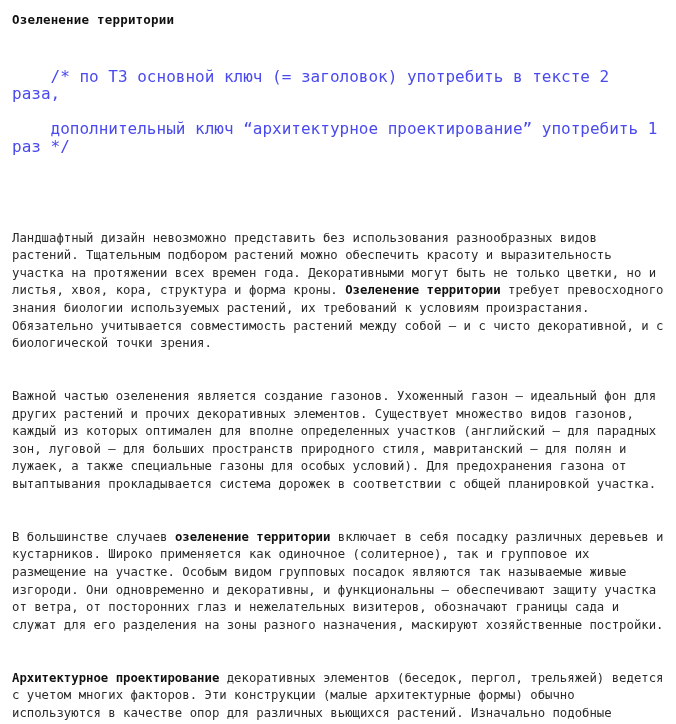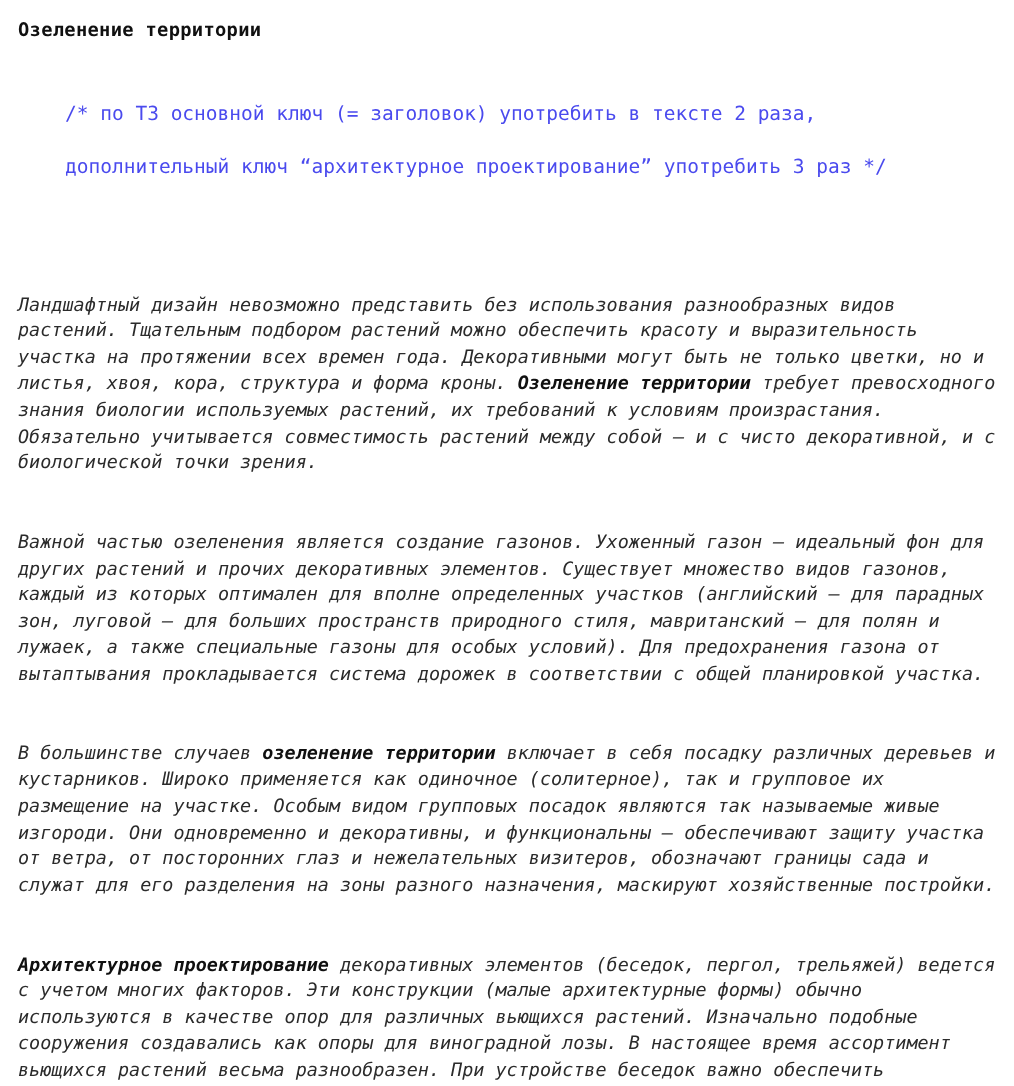--- a/index.html
+++ b/index.html
@@ -24,21 +24,21 @@
     font-size: 12.5px;
     font-weight: bold;
     color: #101010;
     letter-spacing: 0.2px;
     margin: 2px 0 0 0;
     line-height: 16px;
     white-space: pre;
   }
   .comment-block {
     color: #4a4aee;
-    font-size: 13px;
+    font-size: 16px;
     line-height: 17.5px;
     margin: 22px 0 0 0;
     white-space: pre-wrap;
   }
   .body-text {
     color: #2b2b2b;
     font-size: 12.3px;
     line-height: 17.6px;
     margin: 22px 0 0 0;
     white-space: pre-wrap;
@@ -47,33 +47,32 @@
   .para {
     white-space: pre-wrap;
     margin: 0;
   }
   .kw {
     font-weight: bold;
     color: #101010;
   }
   .seg {
     display: inline;
-    font-style: italic;
   }
 </style>
 </head>
 <body>
 
 <div class="page">
 
   <div class="doc-title">Озеленение территории</div>
 
   <div class="comment-block" style="color: rgb(74, 74, 238);">
     <span>/* по ТЗ основной ключ (= заголовок) употребить в тексте 2 раза,</span><br>
-    <span>дополнительный ключ “архитектурное проектирование” употребить 3 раз */</span>
+    <span>дополнительный ключ “архитектурное проектирование” употребить 1 раз */</span>
   </div>
 
   <div class="body-text">
     <div class="para"><span class="seg">Ландшафтный дизайн невозможно представить без использования разнообразных видов растений. Тщательным подбором растений можно обеспечить красоту и выразительность участка на протяжении всех времен года. Декоративными могут быть не только цветки, но и листья, хвоя, кора, структура и форма кроны. </span><span class="seg kw">Озеленение территории</span><span class="seg"> требует превосходного знания биологии используемых растений, их требований к условиям произрастания. Обязательно учитывается совместимость растений между собой – и с чисто декоративной, и с биологической точки зрения.</span></div>
     <div class="para"><span class="seg">Важной частью озеленения является создание газонов. Ухоженный газон – идеальный фон для других растений и прочих декоративных элементов. Существует множество видов газонов, каждый из которых оптимален для вполне определенных участков (английский – для парадных зон, луговой – для больших пространств природного стиля, мавританский – для полян и лужаек, а также специальные газоны для особых условий). Для предохранения газона от вытаптывания прокладывается система дорожек в соответствии с общей планировкой участка.</span></div>
     <div class="para"><span class="seg">В большинстве случаев </span><span class="seg kw">озеленение территории</span><span class="seg"> включает в себя посадку различных деревьев и кустарников. Широко применяется как одиночное (солитерное), так и групповое их размещение на участке. Особым видом групповых посадок являются так называемые живые изгороди. Они одновременно и декоративны, и функциональны – обеспечивают защиту участка от ветра, от посторонних глаз и нежелательных визитеров, обозначают границы сада и служат для его разделения на зоны разного назначения, маскируют хозяйственные постройки.</span></div>
     <div class="para"><span class="seg kw">Архитектурное проектирование</span><span class="seg"> декоративных элементов (беседок, пергол, трельяжей) ведется с учетом многих факторов. Эти конструкции (малые архитектурные формы) обычно используются в качестве опор для различных вьющихся растений. Изначально подобные сооружения создавались как опоры для виноградной лозы. В настоящее время ассортимент вьющихся растений весьма разнообразен. При устройстве беседок важно обеспечить комфортный отдых для людей и удобство ухода за растениями.</span></div>
     
   </div>
 

